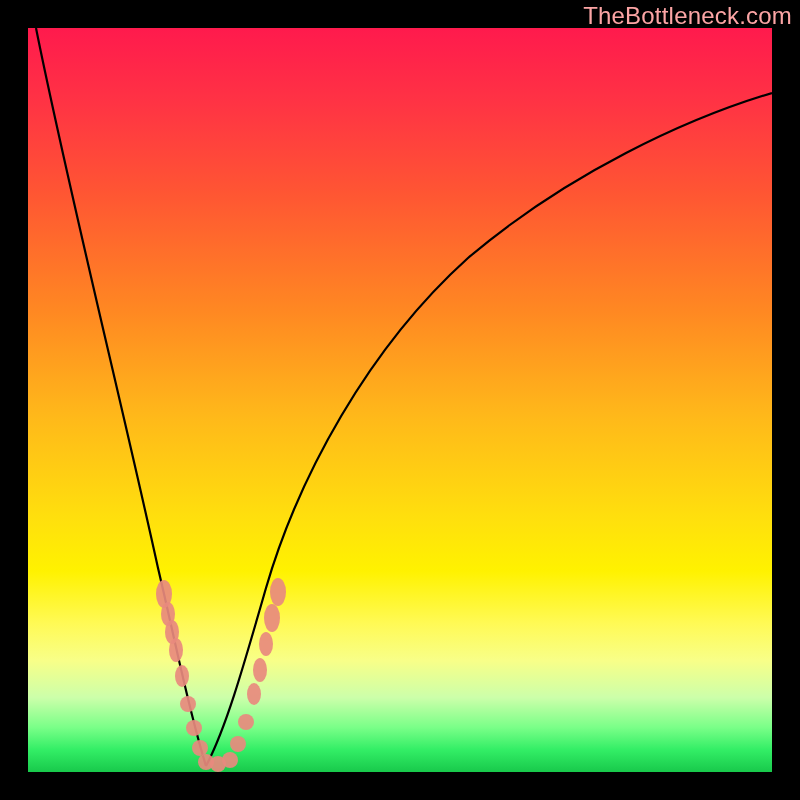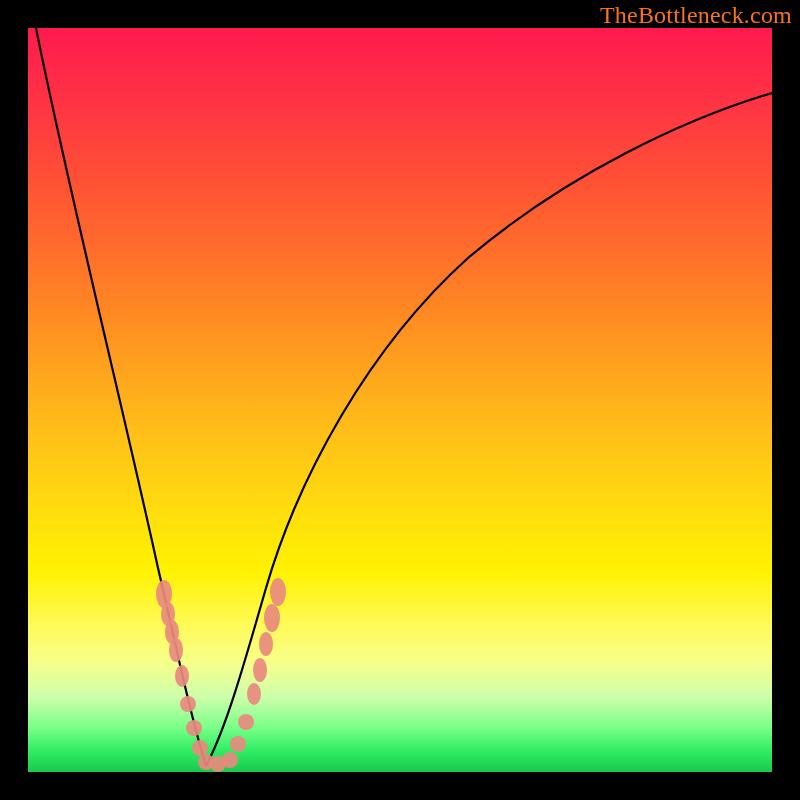--- a/index.html
+++ b/index.html
@@ -30,26 +30,25 @@
       #ccffaa 90%,
       #7aff88 94%,
       #33ee66 97%,
       #18c94b 100%
     );
   }
   .watermark {
     position: absolute;
     top: 2px;
     right: 8px;
-    color: #f97316;
+    color: #fca5a5;
     font-size: 24px;
     font-weight: 500;
     letter-spacing: 0.2px;
     z-index: 10;
-    font-family: Liberation Serif, serif;
   }
   svg.curve {
     position: absolute;
     left: 0;
     top: 0;
     width: 744px;
     height: 744px;
   }
   .beads circle, .beads ellipse {
     fill: #e88a7e;

